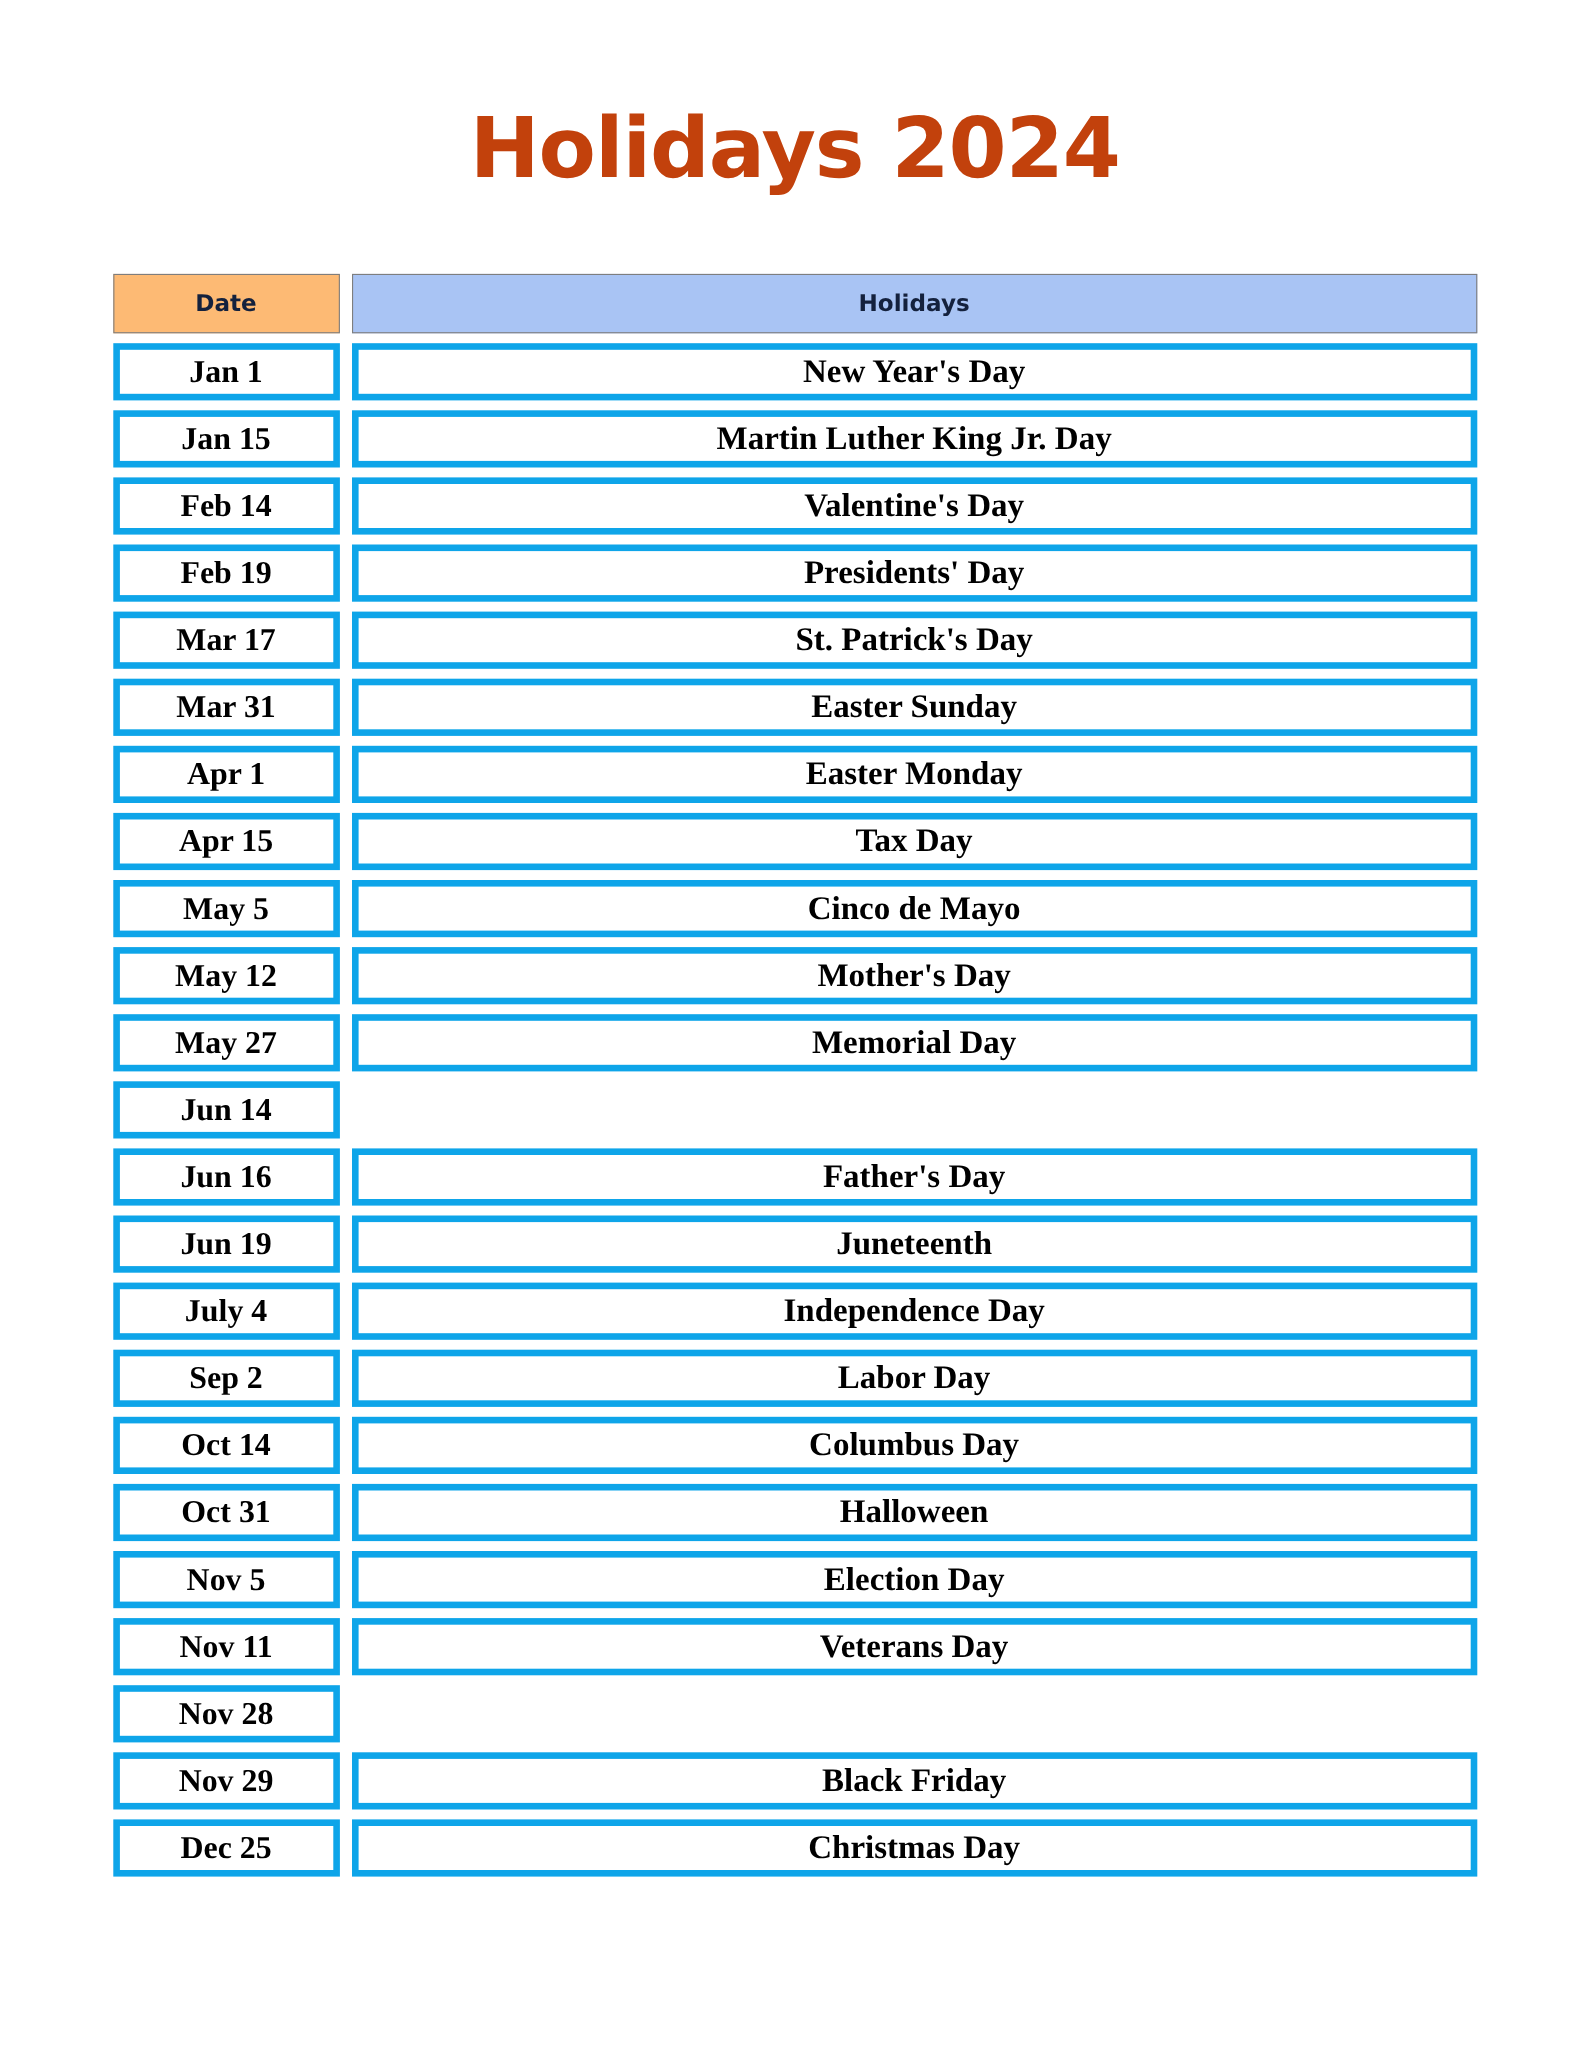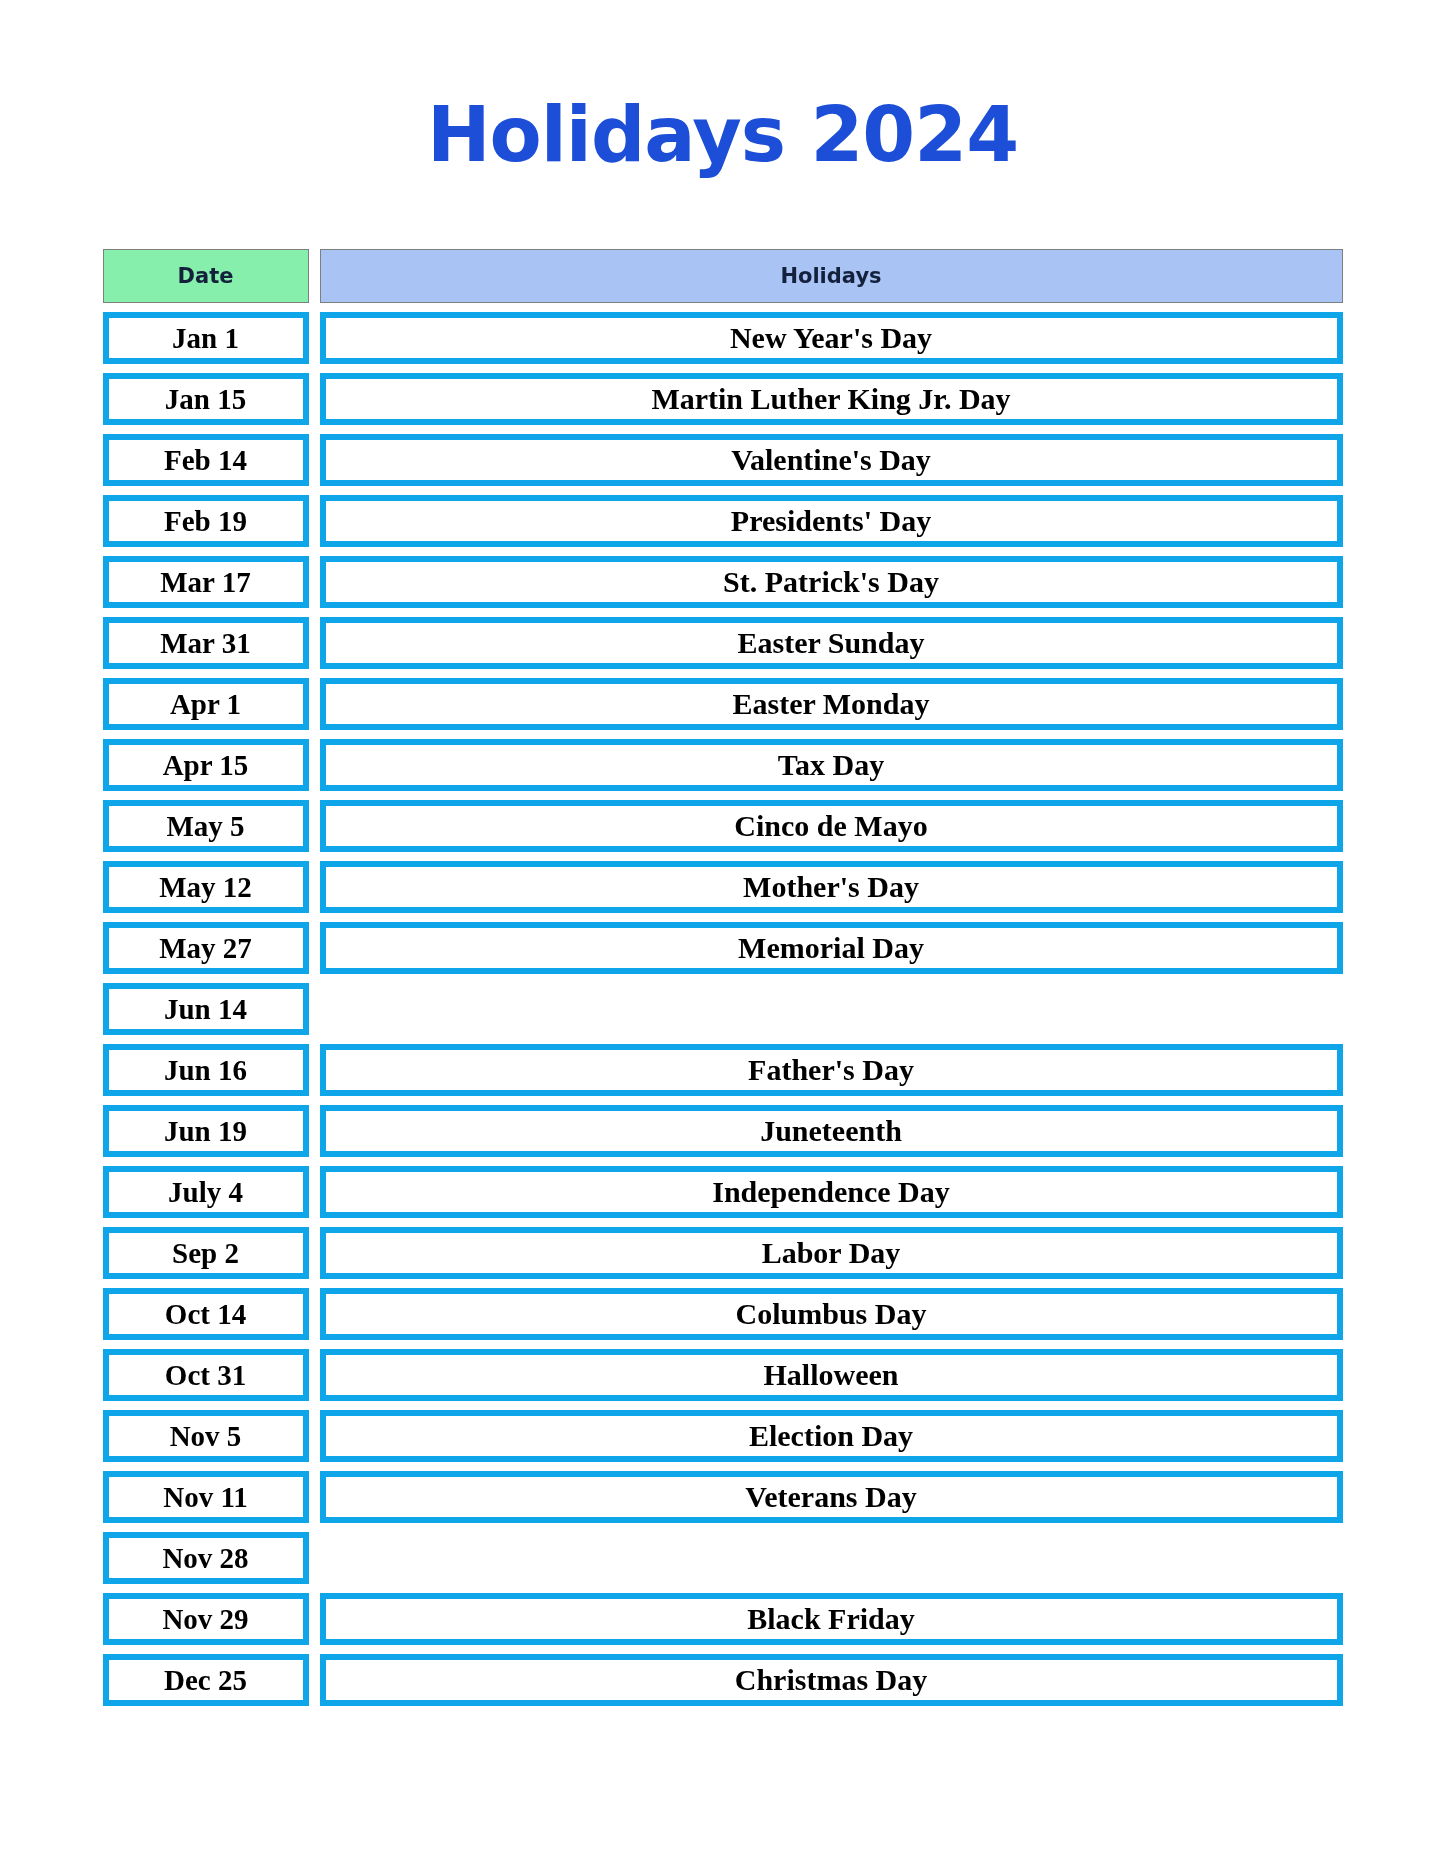--- a/index.html
+++ b/index.html
@@ -23,21 +23,21 @@
   }
   .title {
     font-family: "DejaVu Sans", sans-serif;
     font-weight: bold;
     font-size: 76px;
     letter-spacing: -1px;
     text-align: center;
     margin: 0;
     padding-top: 97px;
     line-height: 1.0;
-    color: #1d4ed8;
+    color: #c2410c;
   }
   .table-wrap {
     margin: 0 auto;
     width: 1240px;
     padding-top: 76px;
   }
   .row {
     display: flex;
     align-items: stretch;
     gap: 11px;
@@ -59,21 +59,21 @@
   .c-holiday {
     flex: 1 1 auto;
     height: 52px;
     text-align: right;
   }
   .header .cell {
     height: 54px;
     border: 1px solid #7e7e7e;
   }
   .header .c-date {
-    background: #86efac;
+    background: #fdba74;
   }
   .header .c-holiday {
     background: #a9c4f4;
   }
   .header .cell span {
     font-family: "DejaVu Sans", sans-serif;
     font-weight: bold;
     font-size: 21px;
     color: #14213d;
   }

